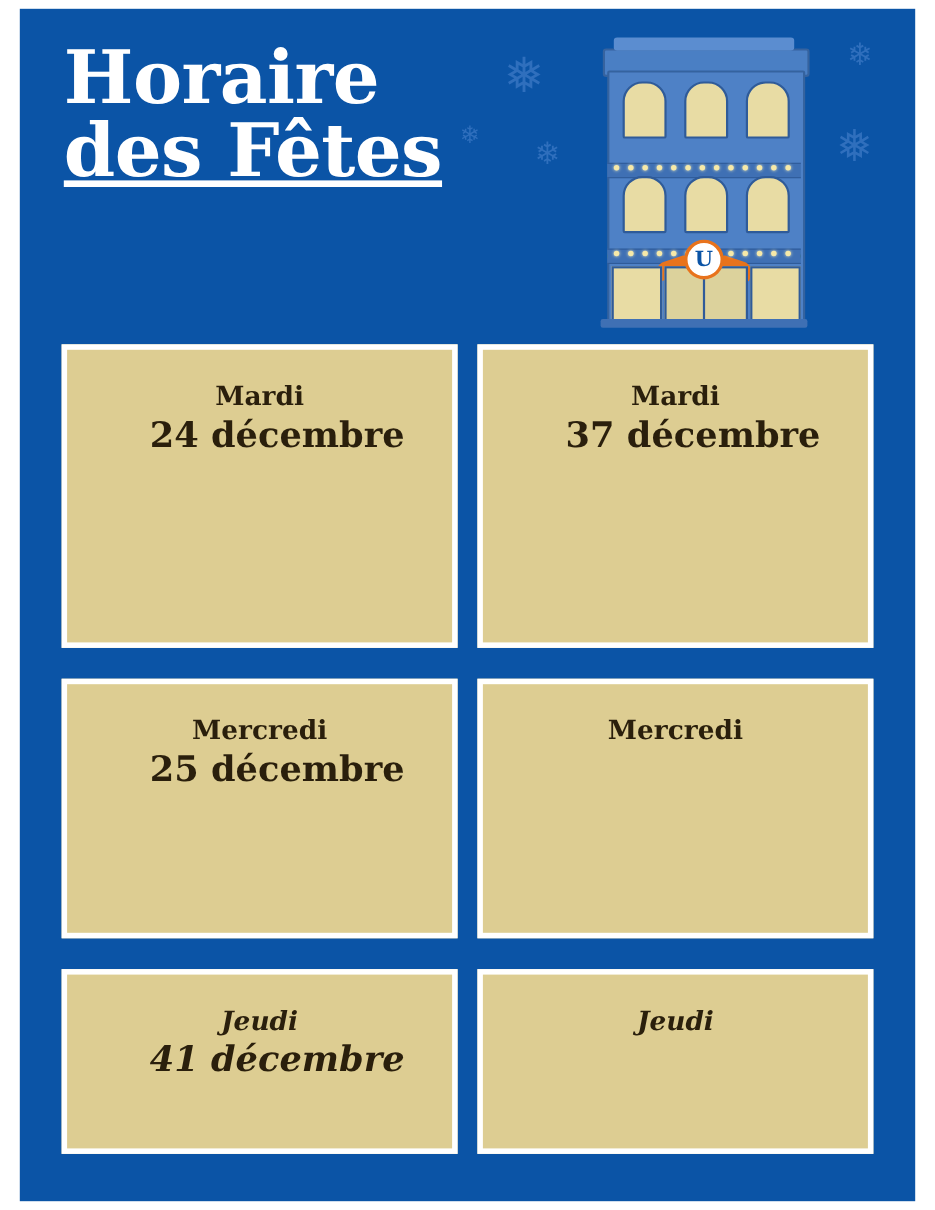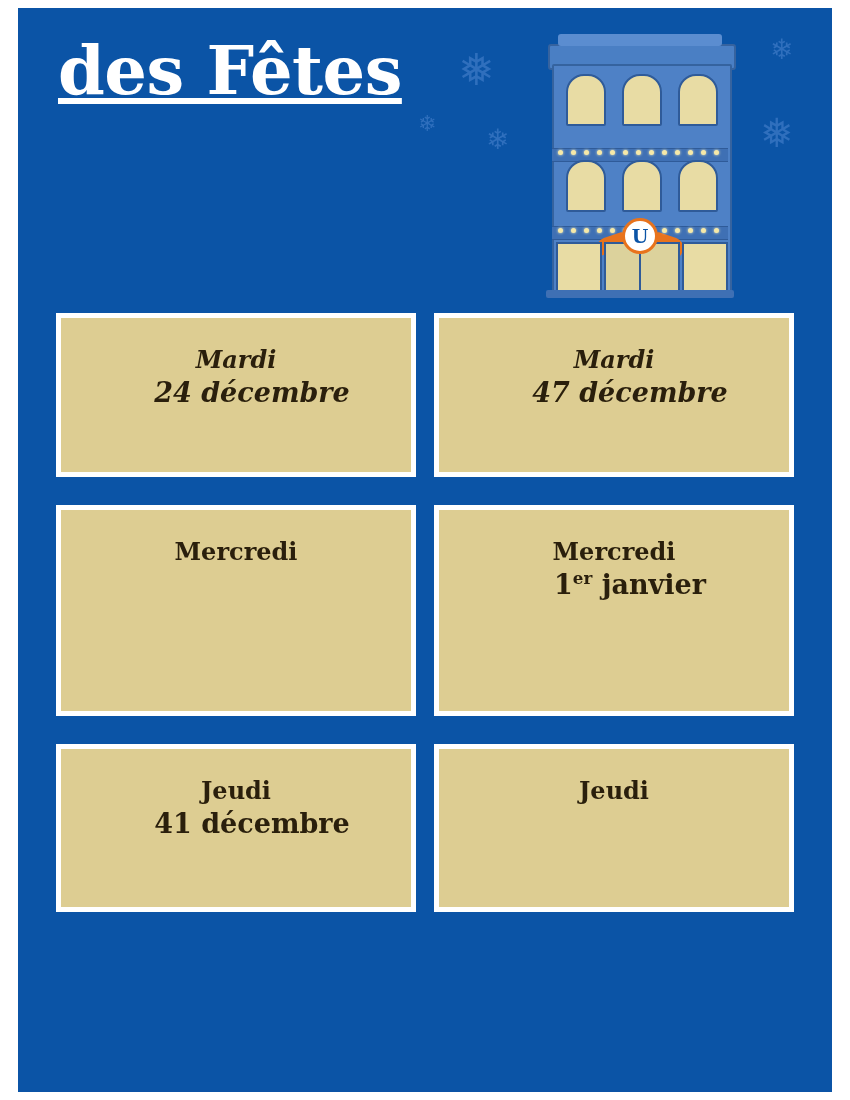--- a/index.html
+++ b/index.html
@@ -150,51 +150,52 @@
   .row { display: flex; gap: 18px; margin-bottom: 28px; }
   .card {
     width: 360px;
     background: #ddcd92;
     border: 5px solid #ffffff;
     box-sizing: border-box;
     padding-top: 28px;
     text-align: center;
     color: #2a1f0c;
   }
-  .r1 .card { height: 164px; font-style: italic; }
-  .r2 .card { height: 211px; }
-  .r3 .card { height: 168px; }
+  .r1 .card { height: 276px; }
+  .r2 .card { height: 236px; }
+  .r3 .card { height: 168px; font-style: italic; }
 
   .card .day {
     font-family: "DejaVu Serif", "Liberation Serif", serif;
     font-weight: bold;
     font-size: 24px;
     line-height: 1.15;
   }
   .card .date {
     font-family: "DejaVu Serif", "Liberation Serif", serif;
     font-weight: bold;
-    font-size: 27px;
+    font-size: 32px;
     line-height: 1.2;
     margin-top: 2px;
     margin-left: 32px;
   }
   .card .date sup {
     font-size: 0.62em;
     vertical-align: super;
   }
 </style>
 </head>
 <body>
 
 <div class="poster">
 
   <div class="header">
 
     <div class="title">
+      <span>Horaire</span>
       <span class="line2">des Fêtes</span>
     </div>
 
     <span class="snowflake sf1">❅</span>
     <span class="snowflake sf2">❄</span>
     <span class="snowflake sf3">❄</span>
     <span class="snowflake sf4">❄</span>
     <span class="snowflake sf5">❅</span>
 
     <div class="store">
@@ -259,34 +260,34 @@
     <div class="row r1">
       <div class="card">
         <div class="day">Mardi</div>
         <div class="date">
           <span>24</span><sup></sup><span> décembre</span>
         </div>
       </div>
       <div class="card">
         <div class="day">Mardi</div>
         <div class="date">
-          <span>47</span><sup></sup><span> décembre</span>
+          <span>37</span><sup></sup><span> décembre</span>
         </div>
       </div>
     </div>
 
     <div class="row r2">
-      <div class="card">
-        <div class="day">Mercredi</div>
-      </div>
       <div class="card">
         <div class="day">Mercredi</div>
         <div class="date">
-          <span>1</span><sup>er</sup><span> janvier</span>
+          <span>25</span><sup></sup><span> décembre</span>
         </div>
+      </div>
+      <div class="card">
+        <div class="day">Mercredi</div>
       </div>
     </div>
 
     <div class="row r3">
       <div class="card">
         <div class="day">Jeudi</div>
         <div class="date">
           <span>41</span><sup></sup><span> décembre</span>
         </div>
       </div>

